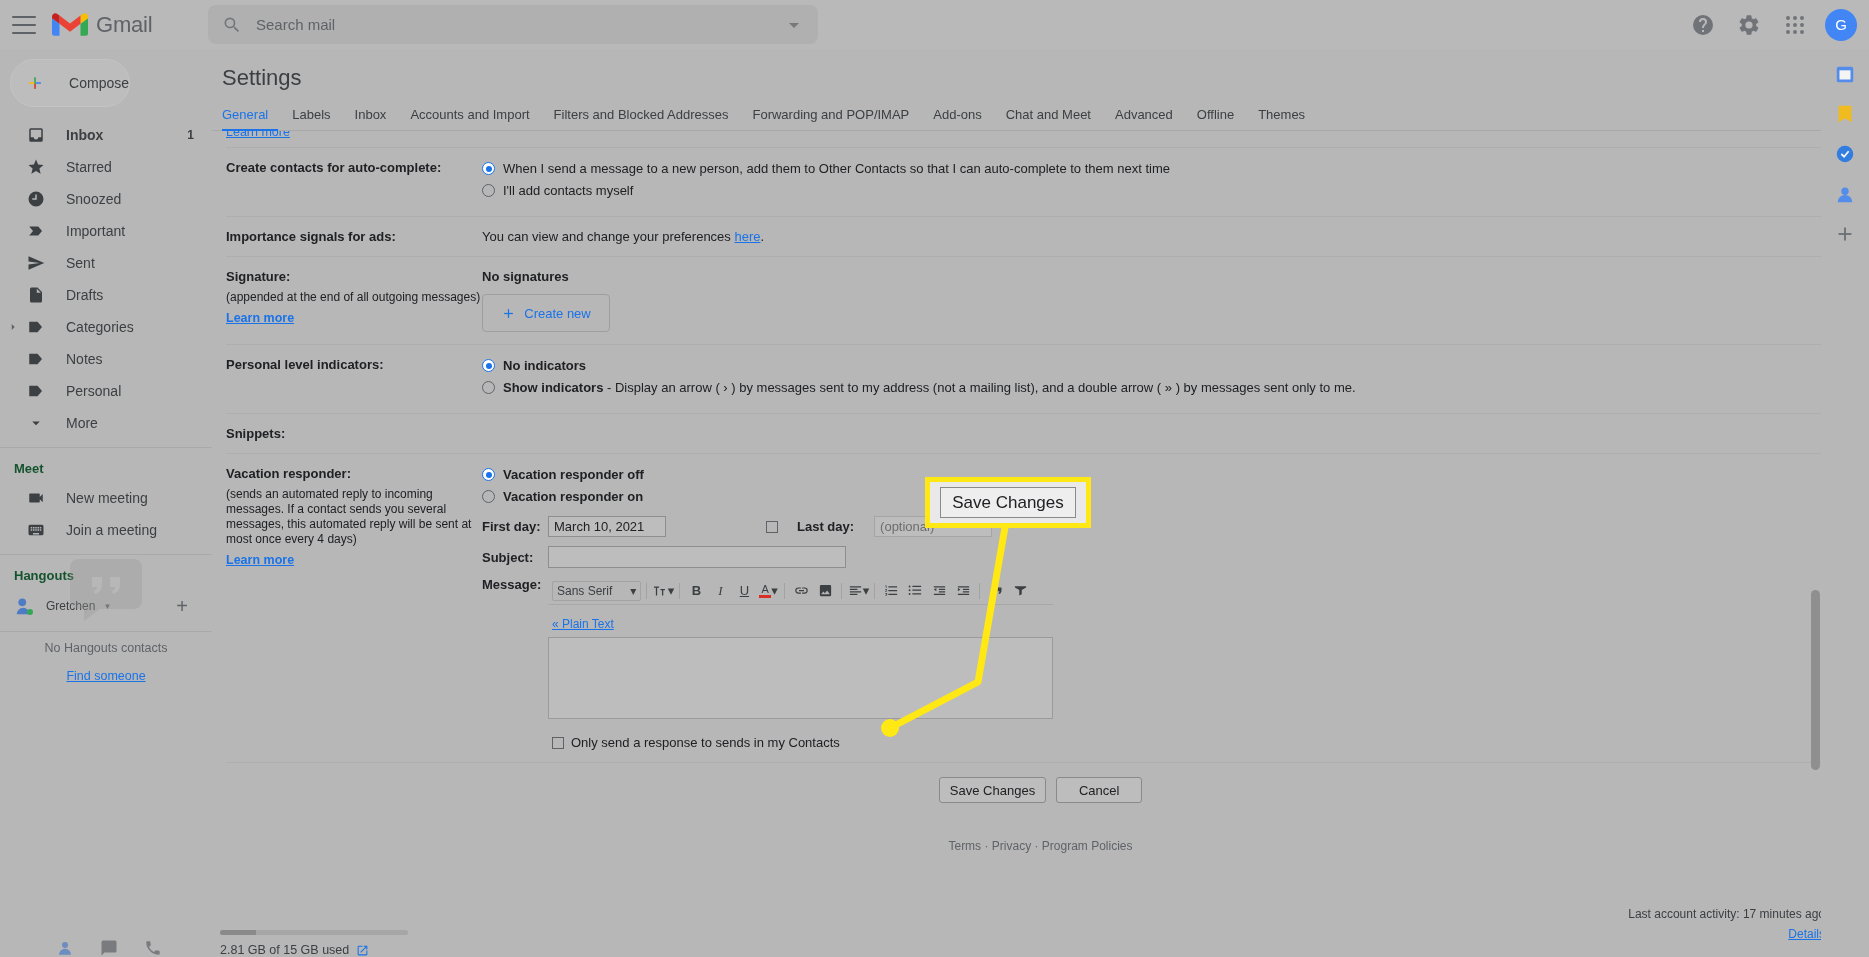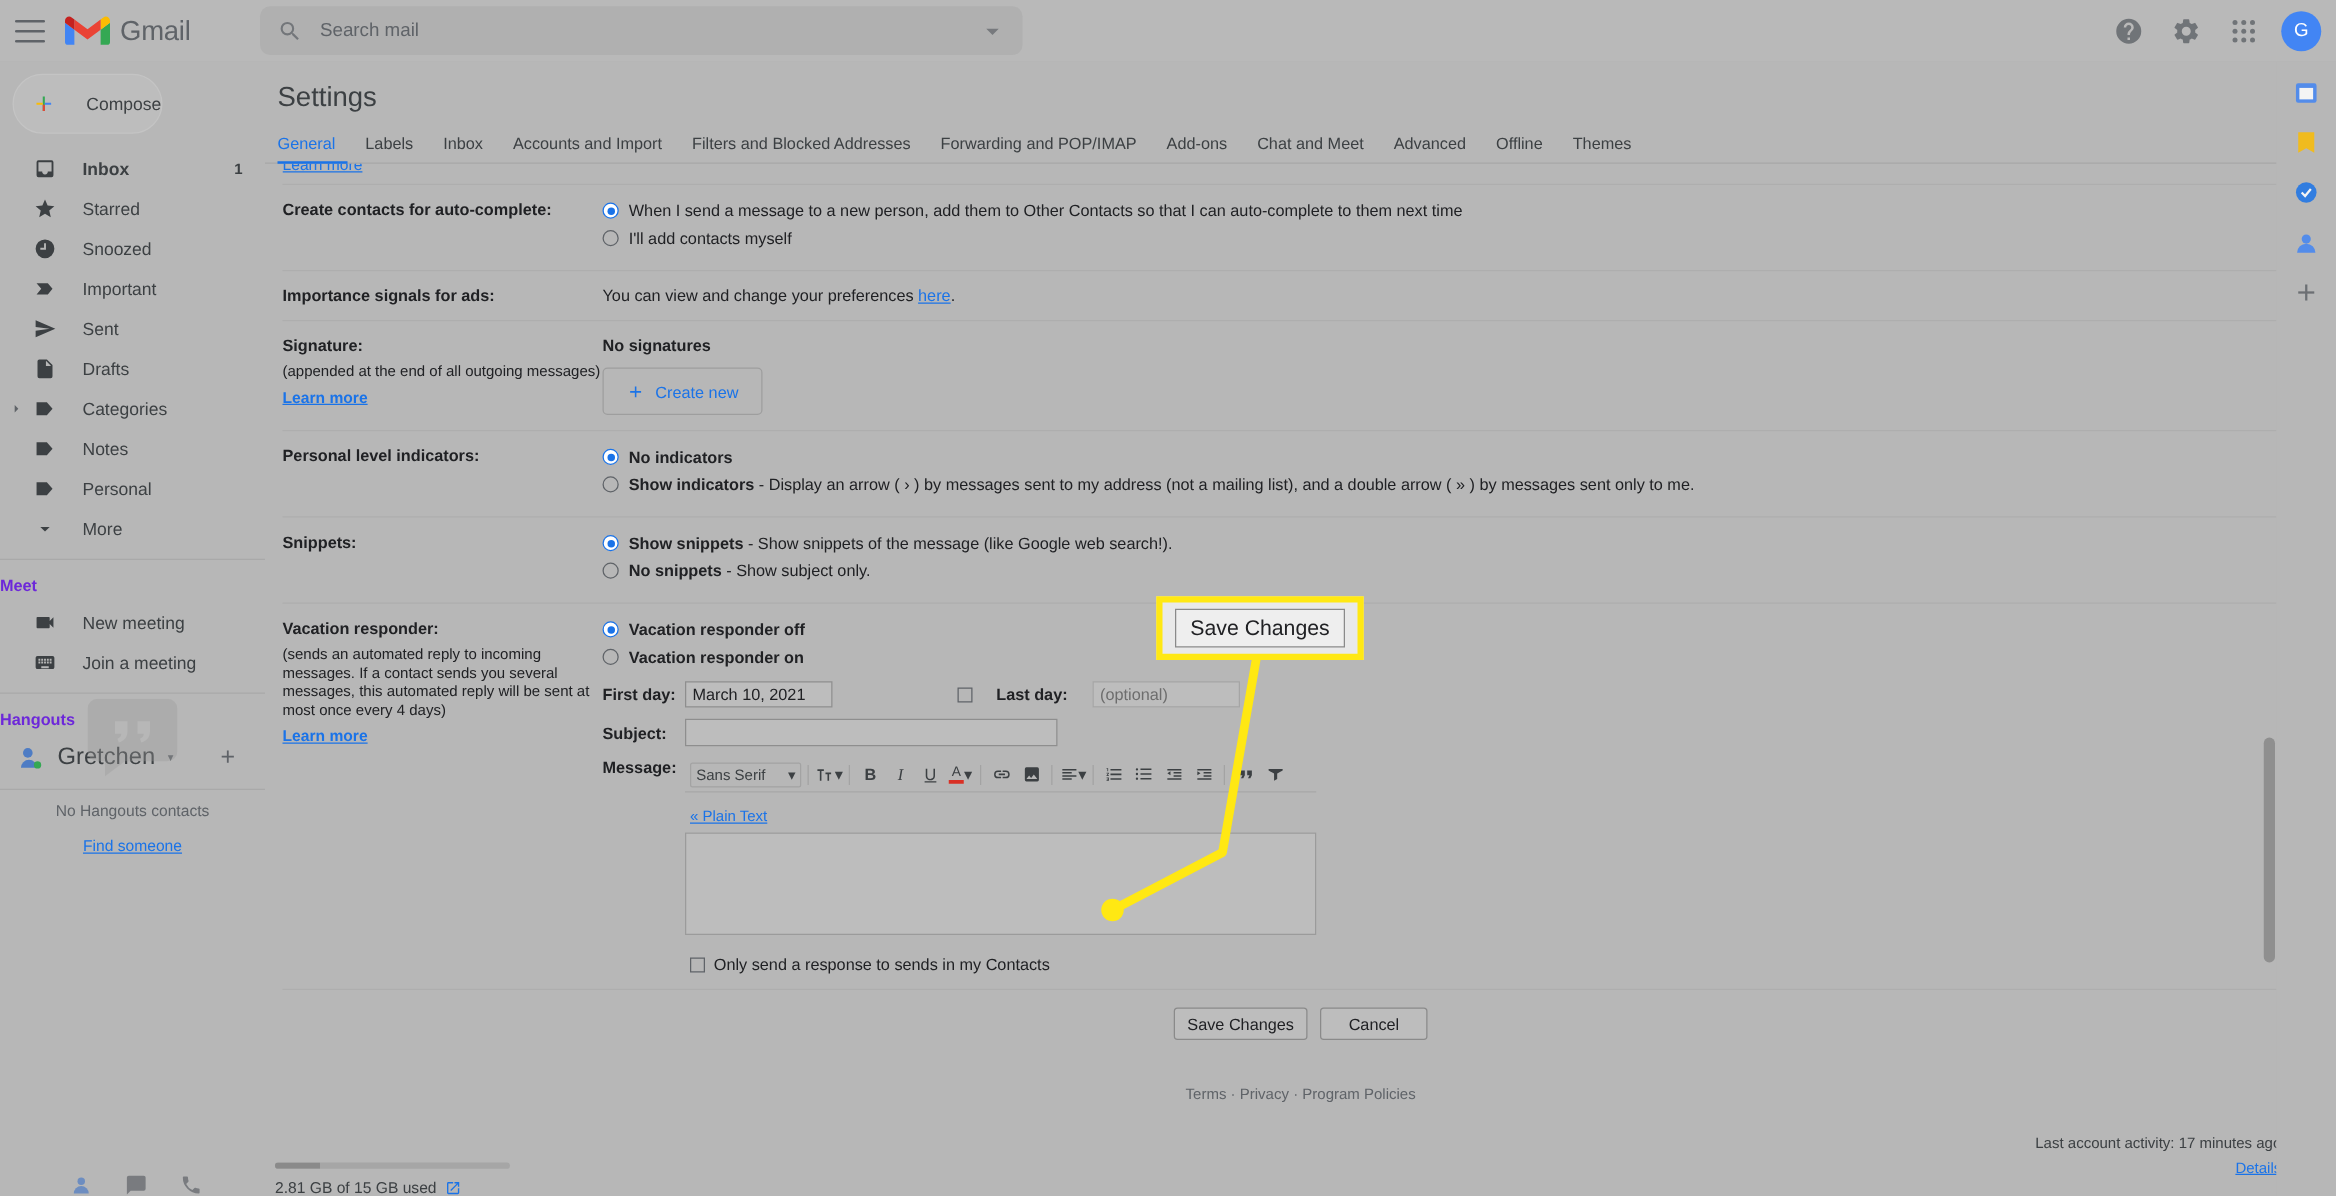--- a/index.html
+++ b/index.html
@@ -48,25 +48,25 @@
 
   .navitem { height: 32px; display: flex; align-items: center; border-radius: 0 16px 16px 0;
     padding-left: 26px; gap: 20px; cursor: pointer; position: relative; }
   .navitem .nlabel { font-size: 14px; color: #3c4043; flex: 1; }
   .navitem.active .nlabel { font-weight: bold; }
   .navitem .ncount { font-size: 12px; color: #3c4043; padding-right: 18px; font-weight: bold; }
   .nicon { width: 20px; height: 20px; display: flex; align-items: center; justify-content: center; }
   .expander { position: absolute; left: 8px; width: 10px; height: 10px; }
 
   .sdivider { height: 1px; background: #a9a9a9; margin: 8px 0 6px 0; }
-  .section-title { font-size: 13px; color: #6d28d9; font-weight: bold;
+  .section-title { font-size: 13px; color: #14532d; padding-left: 14px; font-weight: bold;
     height: 28px; display: flex; align-items: center; }
   .hangout-row { display: flex; align-items: center; height: 34px; padding-left: 14px; gap: 10px; }
   .h-avatar { width: 22px; height: 22px; position: relative; }
-  .h-name { font-size: 19px; color: #3c4043; }
+  .h-name { font-size: 12px; color: #3c4043; }
   .h-caret { font-size: 9px; color: #5f6368; }
   .h-plus { margin-left: auto; margin-right: 24px; font-size: 20px; color: #5f6368; line-height: 1; }
 
   .nohangouts { position: absolute; left: 0; top: 510px; width: 212px; text-align: center; }
   .nh-bubble { width: 72px; height: 62px; margin: 0 auto 16px auto; opacity: .35; }
   .nh-text { font-size: 12.5px; color: #5f6368; }
   .nh-link { font-size: 12.5px; color: #1a73e8; text-decoration: underline; display: block; margin-top: 14px; }
 
   .storagebar { position: absolute; left: 220px; bottom: 22px; width: 188px; }
   .storage-track { width: 188px; height: 5px; background: #a6a6a6; border-radius: 3px; overflow: hidden; }
@@ -474,30 +474,20 @@
         <div class="radioline">
           <span class="radio"></span>
           <span class="rtext"><b>Show indicators</b><span> - Display an arrow ( › ) by messages sent to my address (not a mailing list), and a double arrow ( » ) by messages sent only to me.</span></span>
         </div>
       </div>
     </div>
     <div class="rowsep"></div>
 
     <div class="srow">
       <div class="lbl">Snippets:</div>
-      <div class="val">
-        <div class="radioline">
-          <span class="radio on"></span>
-          <span class="rtext"><b>Show snippets</b><span> - Show snippets of the message (like Google web search!).</span></span>
-        </div>
-        <div class="radioline">
-          <span class="radio"></span>
-          <span class="rtext"><b>No snippets</b><span> - Show subject only.</span></span>
-        </div>
-      </div>
     </div>
     <div class="rowsep"></div>
 
     <div class="srow">
       <div class="lbl">
         <div>Vacation responder:</div>
         <div class="sub">(sends an automated reply to incoming messages. If a contact sends you several messages, this automated reply will be sent at most once every 4 days)</div>
         <span class="lnk">Learn more</span>
       </div>
       <div class="val">

